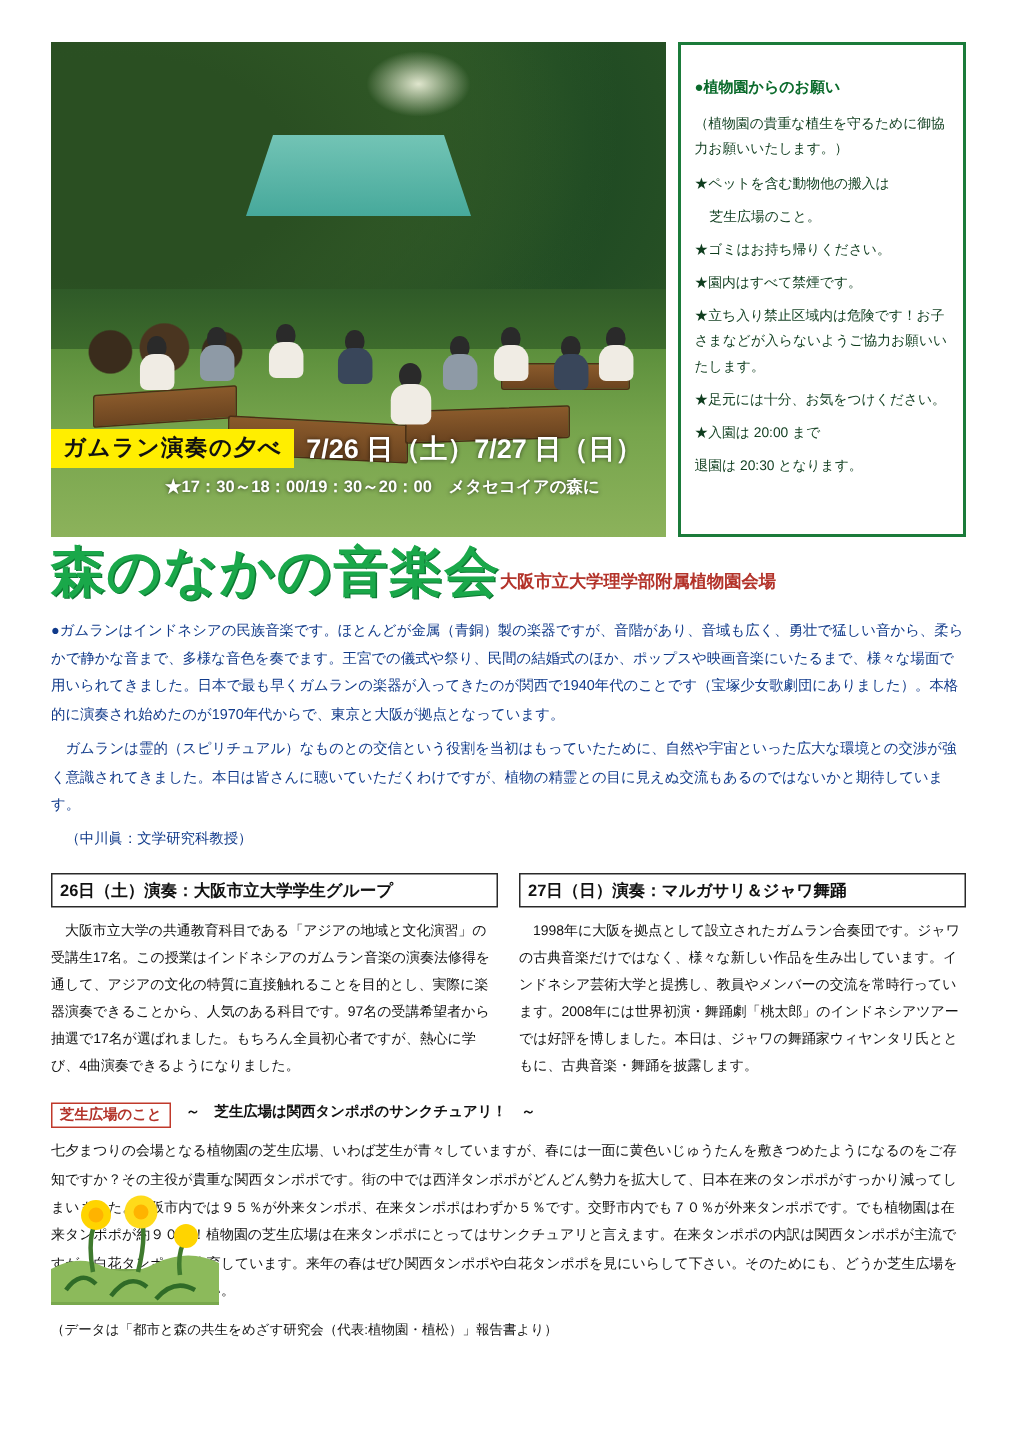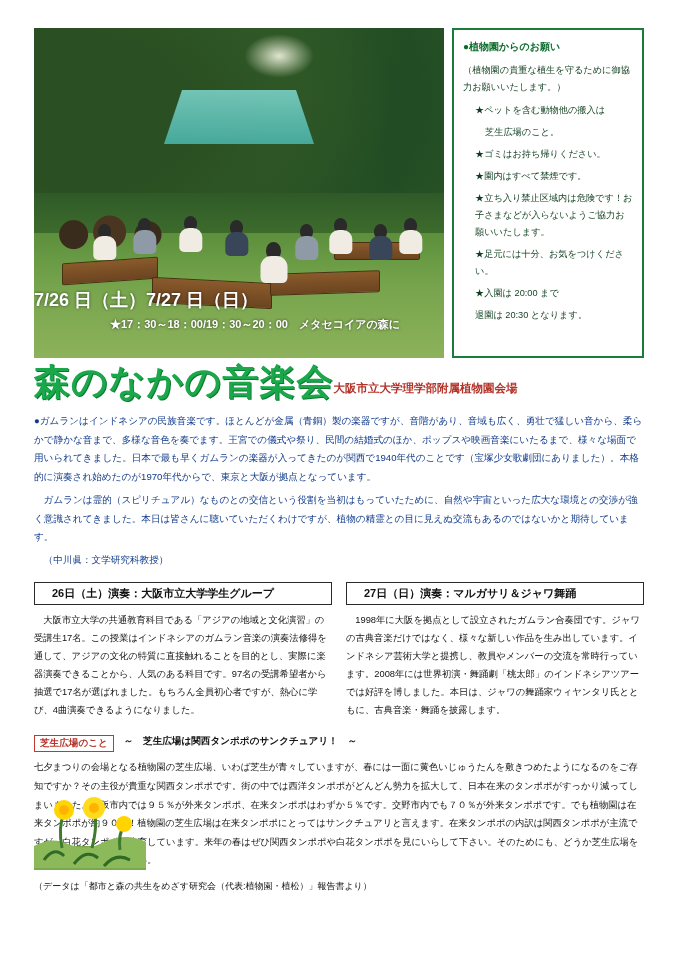--- a/index.html
+++ b/index.html
@@ -122,35 +122,35 @@
     color:#ffffff; font-size:11px; font-weight:bold;
     text-shadow:0 0 3px rgba(0,0,0,.7);
     white-space:nowrap;
     margin-left:24px;
   }
 
   
   .notice {
     flex: 1 1 auto;
     border:2px solid #1b7b3a;
-    padding:8px 9px;
+    padding:20px 9px;
     min-height:330px;
     font-size:9.2px;
     line-height:1.85;
     color:#0f3d1e;
   }
   .notice h3 {
     margin:0 0 5px 0;
     font-size:10px;
     color:#0b6b2c;
     font-weight:bold;
   }
   .notice .lead { margin:0 0 6px 0; }
   .notice ul { list-style:none; margin:0; padding:0; }
-  .notice li { margin:0 0 5px 12px; }
+  .notice li { margin:0 0 5px 0; }
   .notice li .ind { display:block; padding-left:10px; }
   .notice .tel {
     margin-top:6px; font-size:8.6px; color:#1a1a1a;
   }
 
   
   .title-row {
     margin-top:6px;
     display:flex; align-items:flex-end; gap:0;
   }
@@ -185,21 +185,21 @@
   
   .cols {
     margin-top:12px;
     display:flex; gap:14px;
   }
   .col { flex:1 1 0; }
   .col-head {
     border:1px solid #2a2a2a;
     font-size:11px;
     font-weight:bold;
-    padding:3px 17px;
+    padding:3px 5px;
     margin-bottom:6px;
     background:#fff;
   }
   .col-body {
     font-size:9.3px;
     line-height:1.95;
     color:#111;
   }
   .col-body p { margin:0; text-indent:1em; }
 
@@ -256,20 +256,21 @@
         <div class="p p3 w"></div>
         <div class="p p4 k"></div>
         <div class="p p5 w"></div>
         <div class="p p6 g"></div>
         <div class="p p7 w"></div>
         <div class="p p8 k"></div>
         <div class="p p9 w"></div>
       </div>
 
       <div class="banner-row">
+        <div class="yellow-banner">ガムラン演奏の夕べ</div>
         <div class="date-line">7/26 日（土）7/27 日（日）</div>
       </div>
       <div class="time-line">★17：30～18：00/19：30～20：00　メタセコイアの森に</div>
     </div>
 
     <div class="notice">
       <h3>●植物園からのお願い</h3>
       <p class="lead">（植物園の貴重な植生を守るために御協力お願いいたします。）</p>
       <ul>
         <li>★ペットを含む動物他の搬入は</li>

